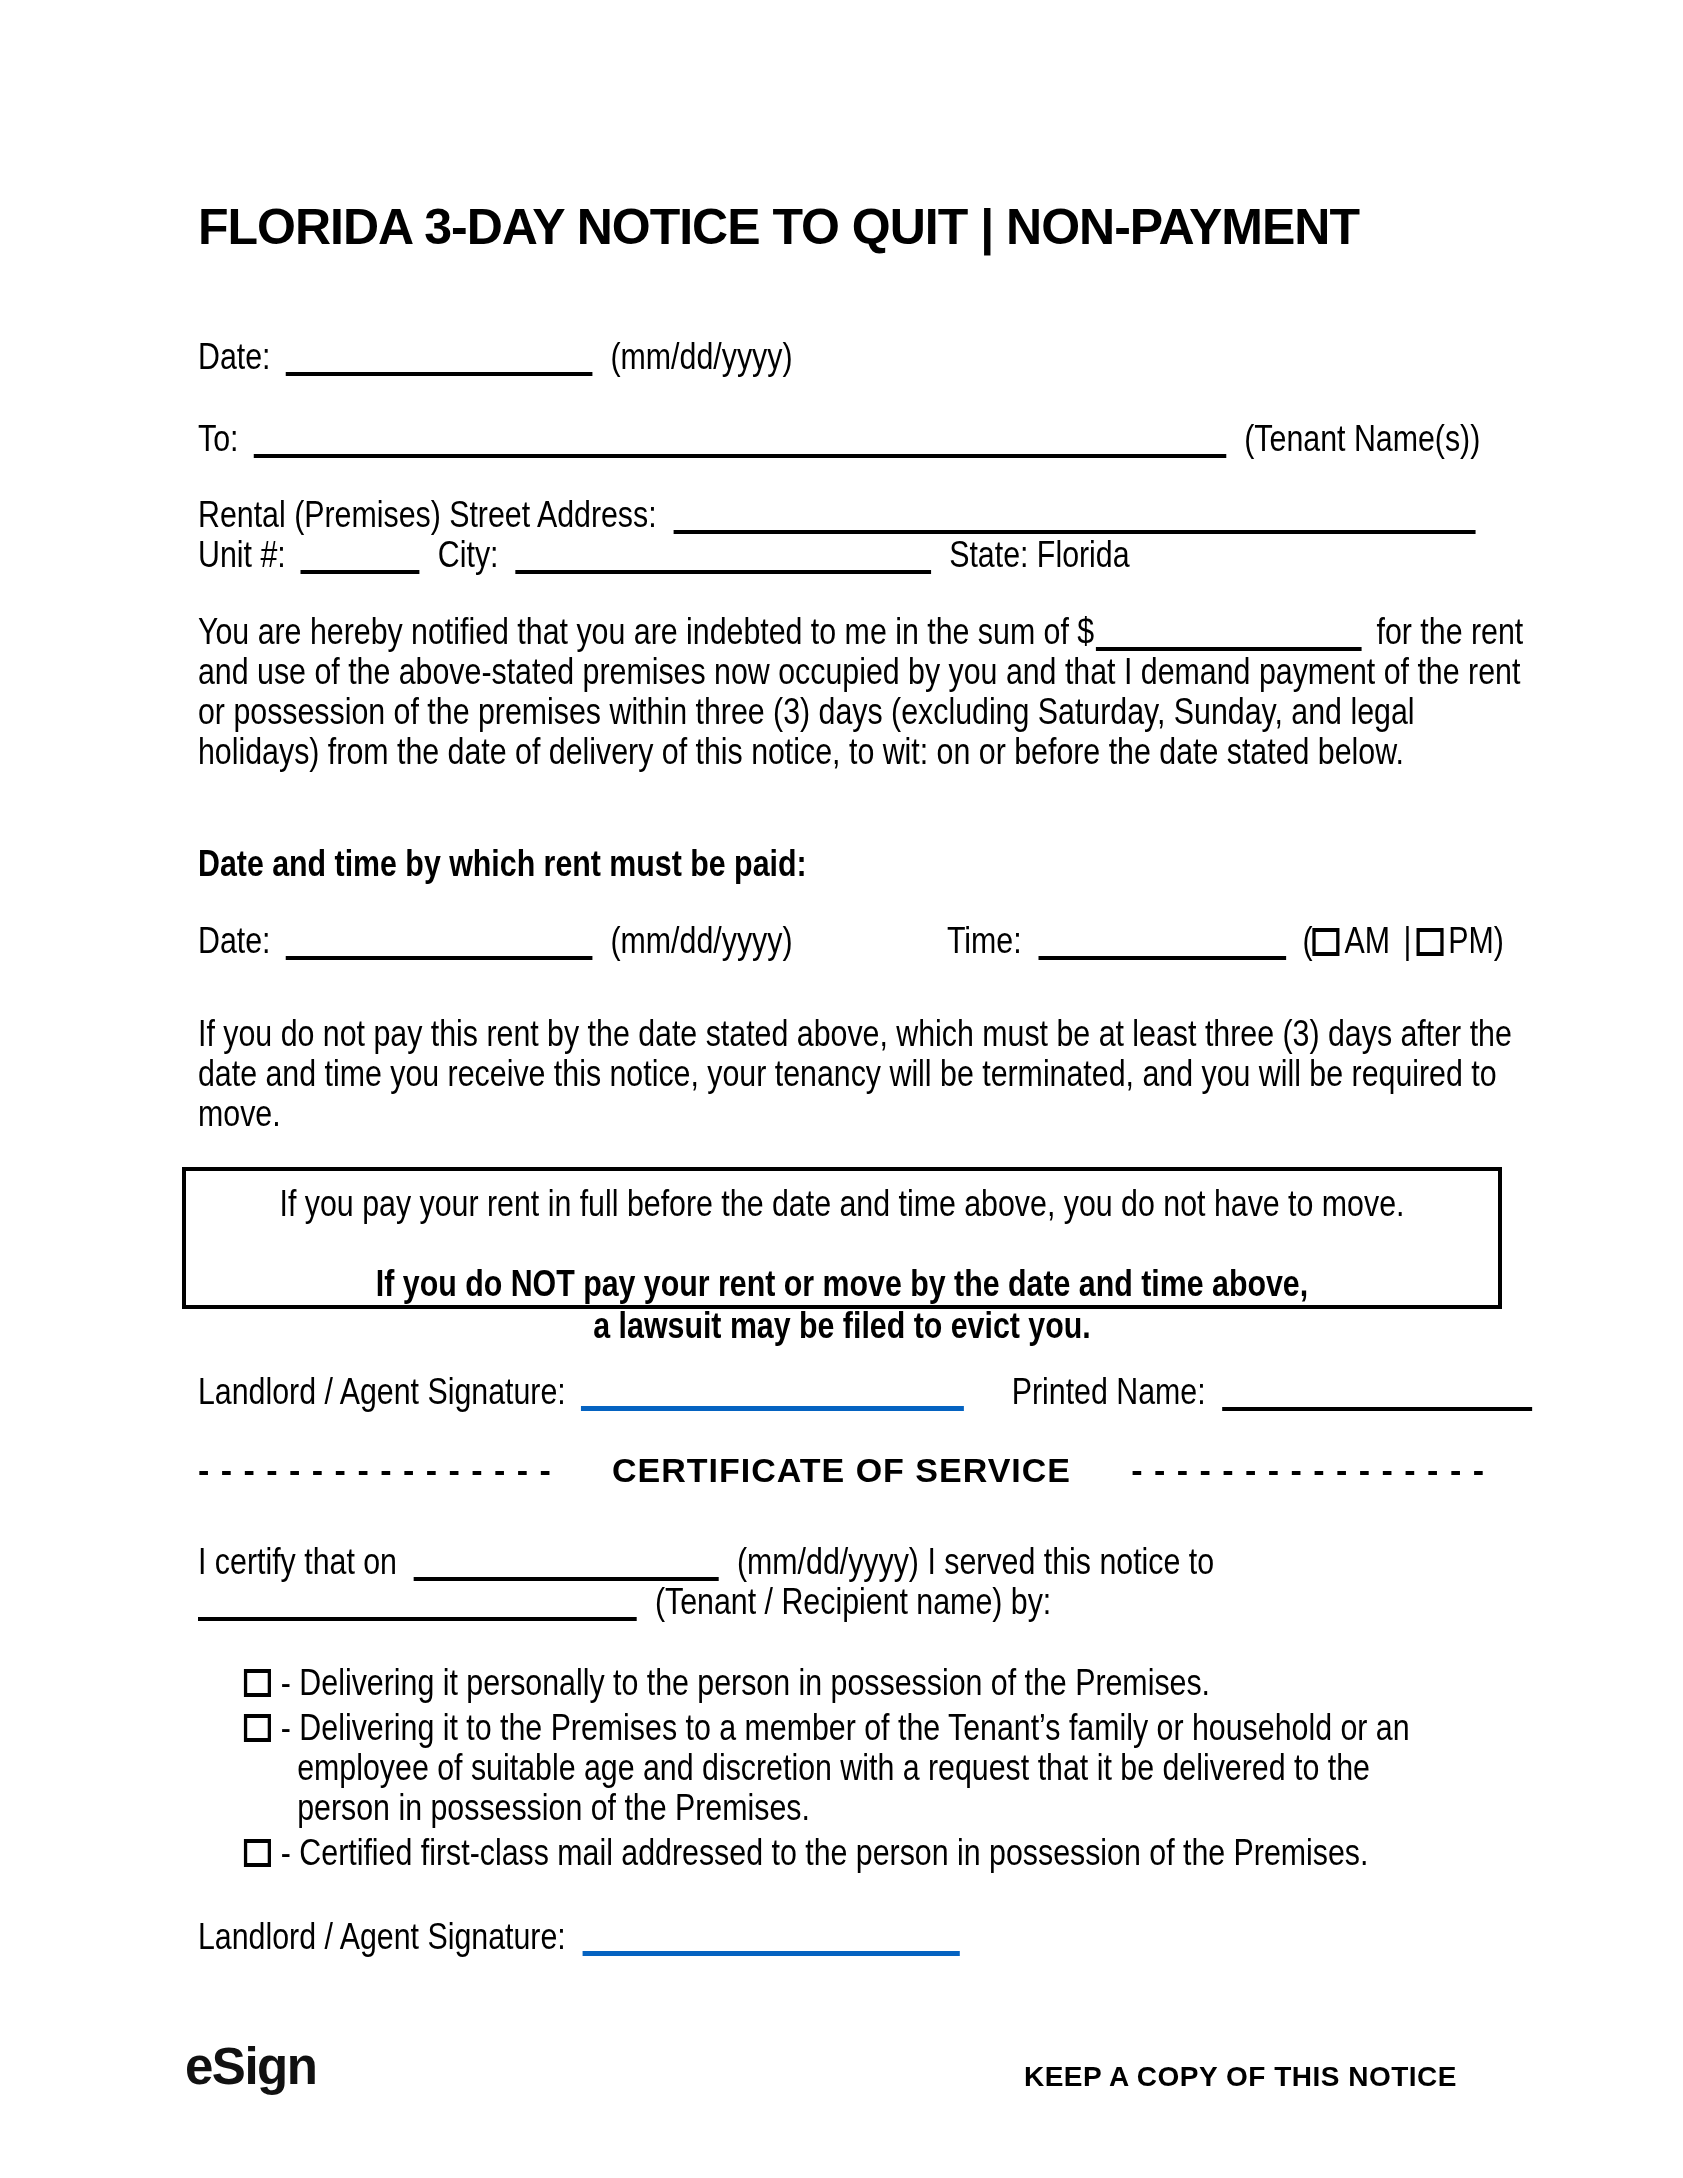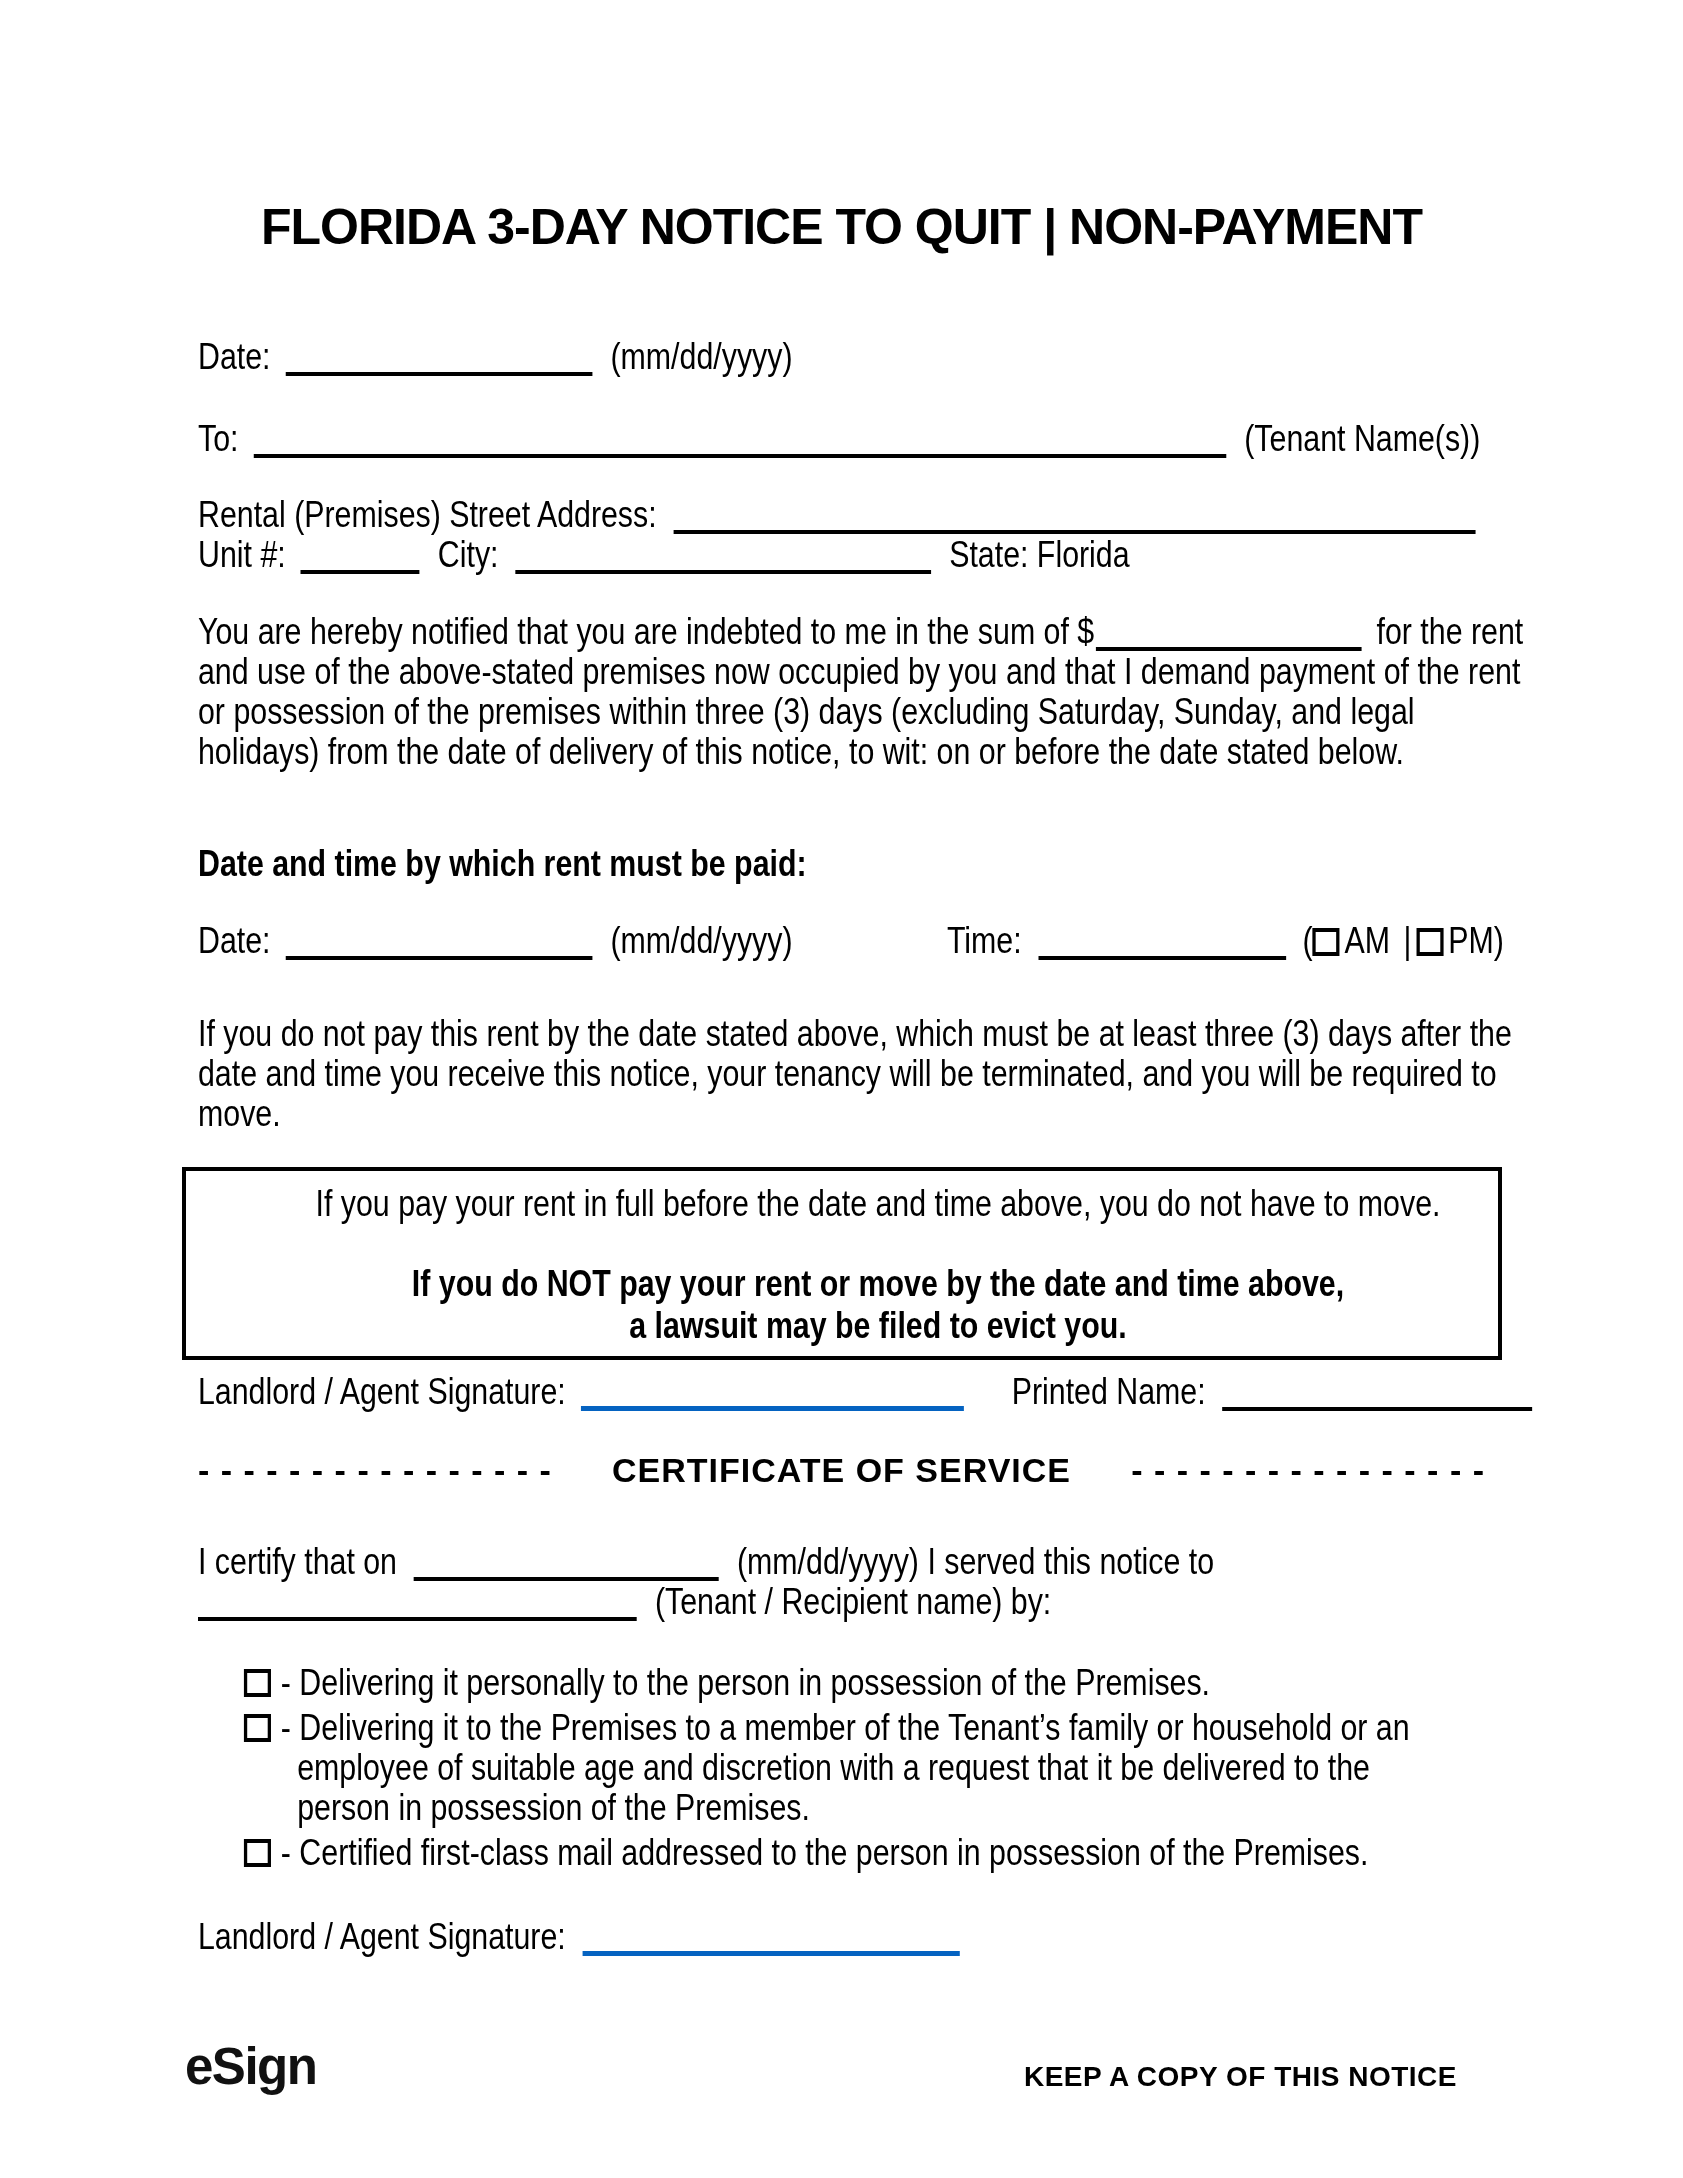--- a/index.html
+++ b/index.html
@@ -16,27 +16,26 @@
   
   .cond{transform:scaleX(0.82);transform-origin:0 0;width:1569px;}
   .line{font-size:37px;line-height:40px;white-space:nowrap;}
   .b{font-weight:bold;}
   .blank{display:inline-block;height:30px;border-bottom:4px solid #000;vertical-align:-7px;}
   .blank.blue{border-bottom-width:5px;}
   .cb{display:inline-block;width:25px;height:20px;border:4px solid #000;vertical-align:-3px;background:#fff;}
   .title{
     position:absolute;left:198px;top:198px;width:1287px;
     font-size:50px;font-weight:bold;letter-spacing:-1px;
-    text-align:center;white-space:nowrap;
+    white-space:nowrap;
   }
   .noticebox{
     position:absolute;left:182px;top:1167px;
-    width:1320px;height:193px;box-sizing:border-box;
+    width:1320px;height:142px;box-sizing:border-box;
     border:4px solid #000;
-    padding-left:36px;
   }
   .boxline{
     width:1600px;margin-left:-144px;text-align:center;
     transform:scaleX(0.82);transform-origin:50% 0;
     font-size:37px;line-height:42px;white-space:nowrap;
   }
   .certhead{
     position:absolute;left:198px;top:1451px;width:1287px;
     display:flex;align-items:center;justify-content:space-between;
   }

